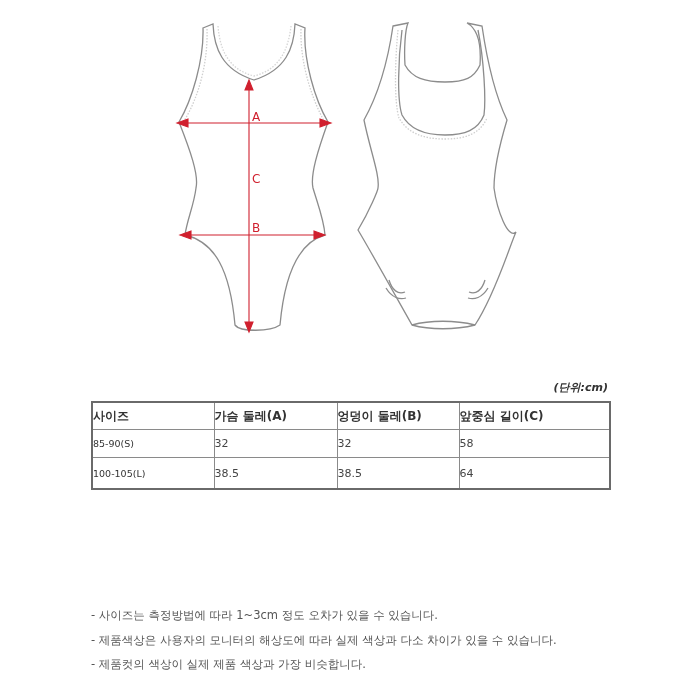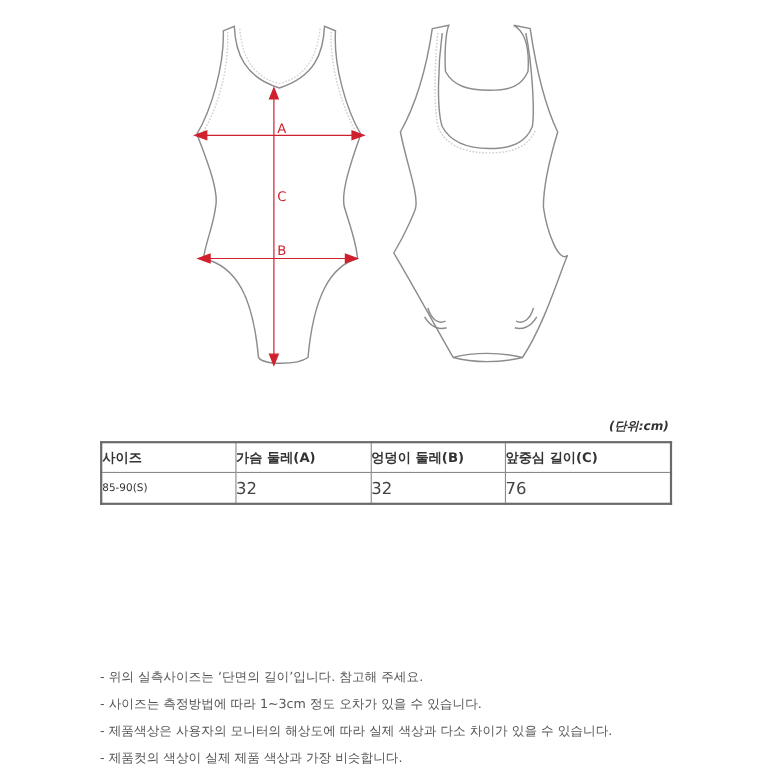--- a/index.html
+++ b/index.html
@@ -4,21 +4,21 @@
 <style>
   html, body { margin:0; padding:0; background:#ffffff; }
   body { width:700px; height:700px; position:relative; overflow:hidden;
          font-family: "DejaVu Sans", "Liberation Sans", sans-serif; color:#333; }
   .diagram { position:absolute; left:0; top:0; width:700px; height:360px; }
   .unit { position:absolute; right:92px; top:380px; font-size:11px; color:#333; font-weight:bold;font-style:italic; }
   table.size { position:absolute; left:91px; top:401px; width:518px; border-collapse:collapse;
                border:2px solid #6a6a6a; table-layout:fixed; }
   table.size th, table.size td { border:1px solid #8a8a8a; text-align:left; padding:0; }
   table.size th { height:26px; font-size:12px; font-weight:bold; color:#333; }
-  table.size td { font-size:15px; color:#444; }
+  table.size td { font-size:11px; color:#444; }
   table.size td.sz { font-size:9.5px; font-weight:normal; color:#333; }
   table.size tr.r1 td { height:27px; }
   table.size tr.r2 td { height:28px; }
   table.size tr.r3 td { height:30px; }
   table.size tr.r4 td { height:30px; }
   table.size tr.r5 td { height:30px; }
   .notes { position:absolute; left:91px; top:605px; margin:0; padding:0; list-style:none; }
   .notes li { font-size:11.5px; color:#555; height:24.5px; line-height:20px; white-space:nowrap; }
 </style>
 </head>
@@ -92,23 +92,28 @@
       <th>가슴 둘레(A)</th>
       <th>엉덩이 둘레(B)</th>
       <th>앞중심 길이(C)</th>
     </tr>
   </thead>
   <tbody>
     <tr class="r1">
       <td class="sz">85-90(S)</td>
       <td>32</td>
       <td>32</td>
-      <td>76</td>
+      <td>58</td>
+    </tr>
+    <tr class="r4">
+      <td class="sz">100-105(L)</td>
+      <td>38.5</td>
+      <td>38.5</td>
+      <td>64</td>
     </tr>
   </tbody>
 </table>
 
 <ul class="notes">
-  <li>- 위의 실측사이즈는 ‘단면의 길이’입니다. 참고해 주세요.</li>
   <li>- 사이즈는 측정방법에 따라 1~3cm 정도 오차가 있을 수 있습니다.</li>
   <li>- 제품색상은 사용자의 모니터의 해상도에 따라 실제 색상과 다소 차이가 있을 수 있습니다.</li>
   <li>- 제품컷의 색상이 실제 제품 색상과 가장 비슷합니다.</li>
 </ul>
 
 </body></html>

